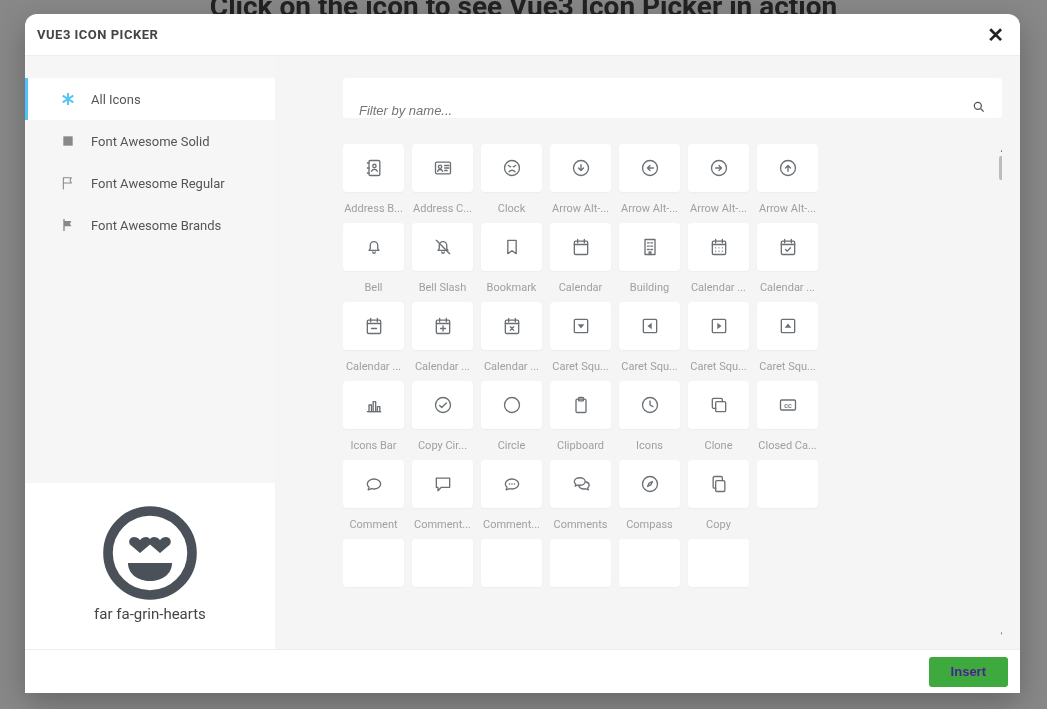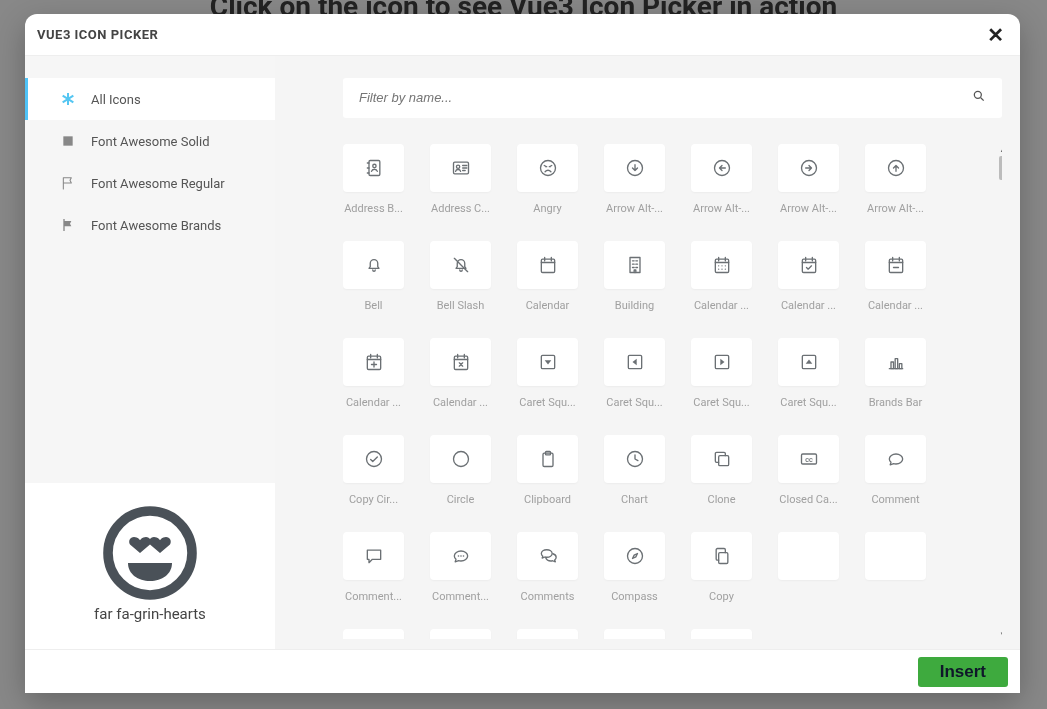--- a/index.html
+++ b/index.html
@@ -107,21 +107,21 @@
     display: flex;
     flex-direction: column;
     padding: 22px 18px 10px 68px;
     min-width: 0;
   }
   .search-wrap {
     background: #fff;
     height: 40px;
     border-radius: 3px;
     display: flex;
-    align-items: center;
+    align-items: flex-end;
     padding: 0 16px;
     margin-bottom: 26px;
     gap: 15px;
   }
   .search-input {
     flex: 1;
     border: none;
     outline: none;
     font-size: 13px;
     font-style: italic;
@@ -130,21 +130,21 @@
   }
   .search-icon { color: #555; }
   .grid-scroll {
     position: relative;
     height: 498px;
     overflow: hidden;
   }
   .grid {
     display: grid;
     grid-template-columns: repeat(7, 61px);
-    gap: 26px;
+    gap: 8px;
     align-content: start;
     width: 600px;
   }
   .icon-cell { width: 61px; }
   .icon-box {
     width: 61px;
     height: 48px;
     background: #fff;
     border-radius: 4px;
     display: flex;
@@ -188,25 +188,25 @@
     height: 44px;
     background: #fff;
     border-top: 1px solid #eee;
     display: flex;
     justify-content: flex-end;
     align-items: center;
     padding-right: 12px;
   }
   .insert-btn {
     background: #3eaa3e;
-    color: #0f172a;
+    color: #4c1d95;
     border: none;
     height: 30px;
     padding: 0 22px;
-    font-size: 17px;
+    font-size: 13px;
     font-weight: 600;
     border-radius: 3px;
     cursor: pointer;
   }
 </style>
 </head>
 <body>
 
 <div class="bg-text">Click on the icon to see Vue3 Icon Picker in action</div>
 
@@ -304,21 +304,21 @@
             <div class="icon-cell">
               <div class="icon-box">
                 <svg viewBox="0 0 24 24">
                   <circle cx="12" cy="12" r="9" stroke="currentColor" stroke-width="1.6" fill="none" stroke-linecap="round" stroke-linejoin="round"></circle>
                   <path stroke="currentColor" stroke-width="1.6" fill="none" stroke-linecap="round" stroke-linejoin="round" d="M7.5 9l3 1.5M16.5 9l-3 1.5"></path>
                   <circle cx="9" cy="10.5" r=".7" fill="currentColor"></circle>
                   <circle cx="15" cy="10.5" r=".7" fill="currentColor"></circle>
                   <path stroke="currentColor" stroke-width="1.6" fill="none" stroke-linecap="round" stroke-linejoin="round" d="M8.5 16.5c1-1.2 2.2-1.8 3.5-1.8s2.5.6 3.5 1.8"></path>
                 </svg>
               </div>
-              <div class="icon-label">Angry</div>
+              <div class="icon-label">Clock</div>
             </div>
             <div class="icon-cell">
               <div class="icon-box">
                 <svg viewBox="0 0 24 24">
                   <circle cx="12" cy="12" r="9" stroke="currentColor" stroke-width="1.6" fill="none" stroke-linecap="round" stroke-linejoin="round"></circle>
                   <path stroke="currentColor" stroke-width="1.6" fill="none" stroke-linecap="round" stroke-linejoin="round" d="M12 8v7m-3-3l3 3 3-3"></path>
                 </svg>
               </div>
               <div class="icon-label">Arrow Alt-...</div>
             </div>
@@ -358,20 +358,28 @@
               <div class="icon-label">Bell</div>
             </div>
             <div class="icon-cell">
               <div class="icon-box">
                 <svg viewBox="0 0 24 24">
                   <path stroke="currentColor" stroke-width="1.6" fill="none" stroke-linecap="round" stroke-linejoin="round" d="M18 16H6l1.5-2V10a4.5 4.5 0 019 0v4zM10.5 18a1.5 1.5 0 003 0"></path>
                   <line stroke="currentColor" stroke-width="1.6" fill="none" stroke-linecap="round" stroke-linejoin="round" x1="4" y1="4" x2="20" y2="20"></line>
                 </svg>
               </div>
               <div class="icon-label">Bell Slash</div>
+            </div>
+            <div class="icon-cell">
+              <div class="icon-box">
+                <svg viewBox="0 0 24 24">
+                  <path stroke="currentColor" stroke-width="1.6" fill="none" stroke-linecap="round" stroke-linejoin="round" d="M7 4h10v16l-5-3.5L7 20z"></path>
+                </svg>
+              </div>
+              <div class="icon-label">Bookmark</div>
             </div>
             <div class="icon-cell">
               <div class="icon-box">
                 <svg viewBox="0 0 24 24">
                   <rect x="4" y="5" width="16" height="16" rx="1.5" stroke="currentColor" stroke-width="1.6" fill="none" stroke-linecap="round" stroke-linejoin="round"></rect>
                   <path stroke="currentColor" stroke-width="1.6" fill="none" stroke-linecap="round" stroke-linejoin="round" d="M4 9h16M8 3v4M16 3v4"></path>
                 </svg>
               </div>
               <div class="icon-label">Calendar</div>
             </div>
@@ -467,21 +475,21 @@
             </div>
             <div class="icon-cell">
               <div class="icon-box">
                 <svg viewBox="0 0 24 24">
                   <path stroke="currentColor" stroke-width="1.6" fill="none" stroke-linecap="round" stroke-linejoin="round" d="M4 20h16"></path>
                   <rect x="6" y="12" width="3" height="8" stroke="currentColor" stroke-width="1.6" fill="none" stroke-linecap="round" stroke-linejoin="round"></rect>
                   <rect x="11" y="8" width="3" height="12" stroke="currentColor" stroke-width="1.6" fill="none" stroke-linecap="round" stroke-linejoin="round"></rect>
                   <rect x="16" y="14" width="3" height="6" stroke="currentColor" stroke-width="1.6" fill="none" stroke-linecap="round" stroke-linejoin="round"></rect>
                 </svg>
               </div>
-              <div class="icon-label">Brands Bar</div>
+              <div class="icon-label">Icons Bar</div>
             </div>
             <div class="icon-cell">
               <div class="icon-box">
                 <svg viewBox="0 0 24 24">
                   <circle cx="12" cy="12" r="9" stroke="currentColor" stroke-width="1.6" fill="none" stroke-linecap="round" stroke-linejoin="round"></circle>
                   <path stroke="currentColor" stroke-width="1.6" fill="none" stroke-linecap="round" stroke-linejoin="round" d="M8 12.5l2.5 2.5L16 9.5"></path>
                 </svg>
               </div>
               <div class="icon-label">Copy Cir...</div>
             </div>
@@ -502,21 +510,21 @@
               </div>
               <div class="icon-label">Clipboard</div>
             </div>
             <div class="icon-cell">
               <div class="icon-box">
                 <svg viewBox="0 0 24 24">
                   <circle cx="12" cy="12" r="9" stroke="currentColor" stroke-width="1.6" fill="none" stroke-linecap="round" stroke-linejoin="round"></circle>
                   <path stroke="currentColor" stroke-width="1.6" fill="none" stroke-linecap="round" stroke-linejoin="round" d="M12 7v5l3.5 2"></path>
                 </svg>
               </div>
-              <div class="icon-label">Chart</div>
+              <div class="icon-label">Icons</div>
             </div>
             <div class="icon-cell">
               <div class="icon-box">
                 <svg viewBox="0 0 24 24">
                   <rect x="8" y="8" width="12" height="12" rx="1.5" stroke="currentColor" stroke-width="1.6" fill="none" stroke-linecap="round" stroke-linejoin="round"></rect>
                   <path stroke="currentColor" stroke-width="1.6" fill="none" stroke-linecap="round" stroke-linejoin="round" d="M16 8V5.5A1.5 1.5 0 0014.5 4h-9A1.5 1.5 0 004 5.5v9A1.5 1.5 0 005.5 16H8"></path>
                 </svg>
               </div>
               <div class="icon-label">Clone</div>
             </div>

